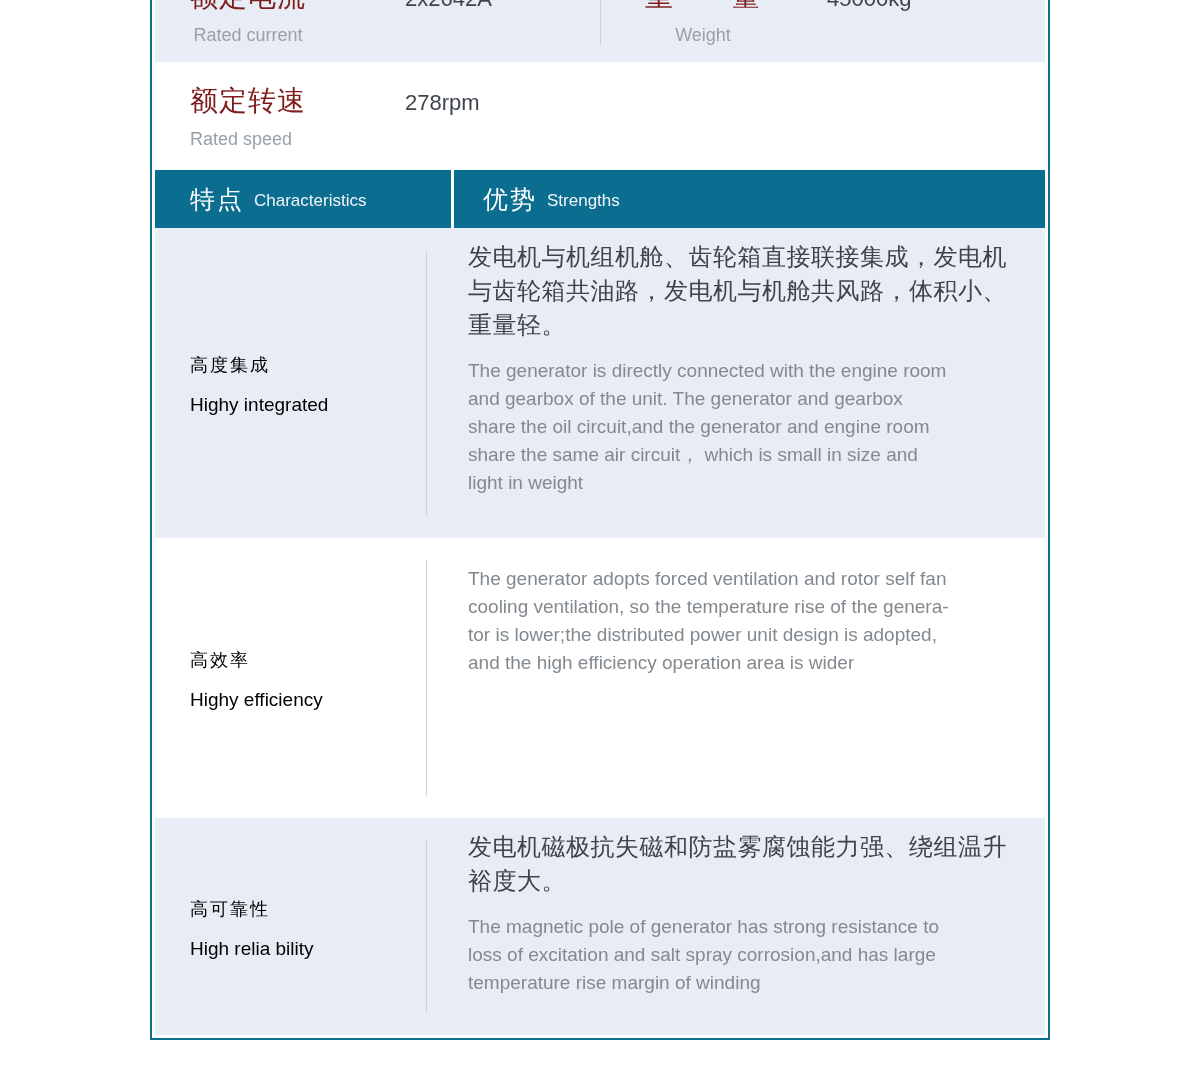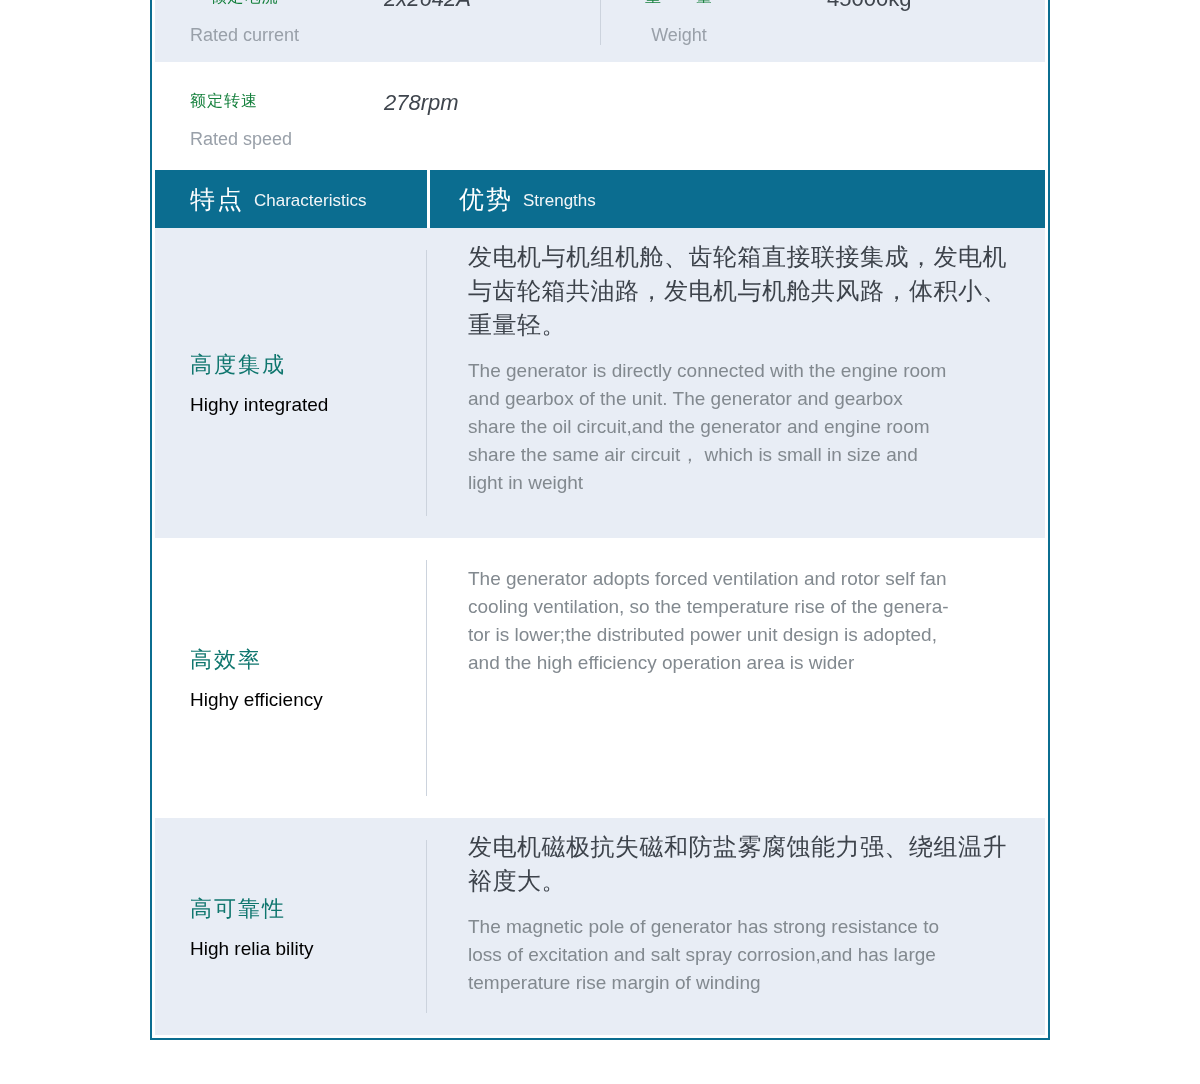--- a/index.html
+++ b/index.html
@@ -16,40 +16,40 @@
   }
   
   .spec-row{ position:relative; width:100%; }
   .spec-row.alt{ background:#e8edf5;text-align:center; }
   .spec-row.white{ background:#ffffff; }
   .spec-partial{ height:62px; overflow:hidden; }
   .spec-inner{ position:relative; height:108px; margin-top:-42px; }
   .spec-full{ height:108px; }
   .spec-label{ position:absolute; left:35px; top:24px; }
   .spec-label.col2{ left:490px; }
-  .spec-zh{ font-size:16px; color:#15803d; letter-spacing:1px; line-height:30px; }
+  .spec-zh{ font-size:28px; color:#7f1d1d; letter-spacing:1px; line-height:30px; }
   .spec-en{ font-size:18px; color:#99a0a9; line-height:22px; margin-top:12px; }
   .spec-value{ position:absolute; top:27px; font-size:22px; color:#3f454d; line-height:28px; }
-  .spec-value.v1{ left:229px;font-style:italic; }
+  .spec-value.v1{ left:250px; }
   .spec-value.v2{ left:672px; }
   .spec-vdiv{ position:absolute; left:445px; top:0; width:1px; height:45px; background:#ccd3dd; }
   
   .header-bar{ height:58px; display:flex; }
   .hblock{ background:#0b6d90; height:100%; display:flex; align-items:center; }
-  .hblock.left{ width:272px; padding-left:35px; margin-right:3px; }
+  .hblock.left{ width:296px; padding-left:35px; margin-right:3px; }
   .hblock.right{ flex:1; padding-left:29px; }
   .h-zh{ font-size:25px; color:#ffffff; letter-spacing:2px; }
   .h-en{ font-size:17px; color:#f2f6f8; margin-left:10px; position:relative; top:2px; }
   
   .feature-row{ display:flex; width:100%; }
   .feature-row.alt{ background:#e8edf5; }
   .feature-row.white{ background:#ffffff; }
   .fr-a{ height:310px; } .fr-b{ height:280px; } .fr-c{ height:217px; }
   .f-label{ width:271px; display:flex; flex-direction:column; justify-content:center; padding-left:35px; }
-  .f-zh{ font-size:22px; color:#0f766e; letter-spacing:2px; line-height:32px; }
+  .f-zh{ font-size:18px; color:#000000; letter-spacing:2px; line-height:32px; }
   .f-en{ font-size:19px; color:#000000; line-height:24px; margin-top:12px; }
   .f-text{ flex:1; position:relative; padding:12px 20px 0 42px; }
   .f-text::before{ content:""; position:absolute; left:0; top:22px; bottom:22px; width:1px; background:#ccd3dd; }
   .p-zh{ font-size:24px; color:#3d434b; line-height:34px; letter-spacing:0.5px; white-space:pre-line; }
   .p-en{ font-size:19px; color:#82898f; line-height:28px; margin-top:15px; white-space:pre-line; }
 </style>
 </head>
 <body>
 
 <div class="panel">

